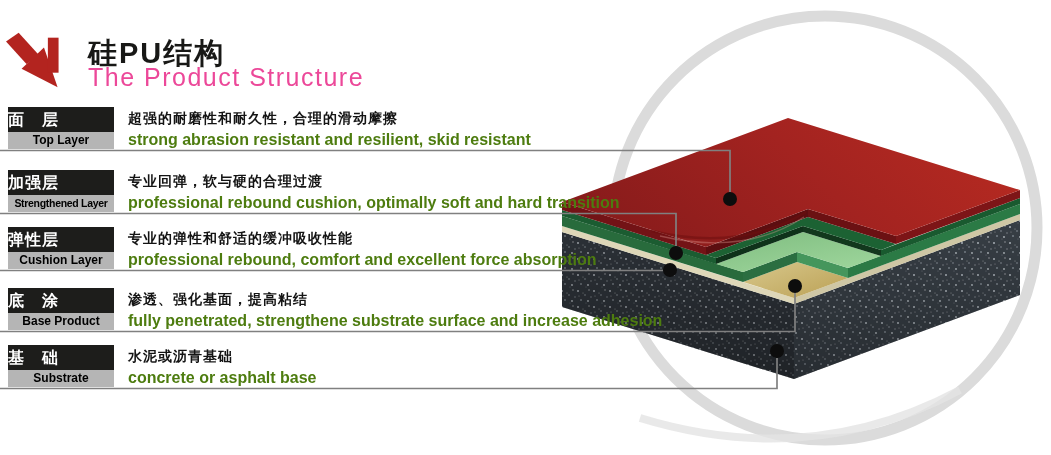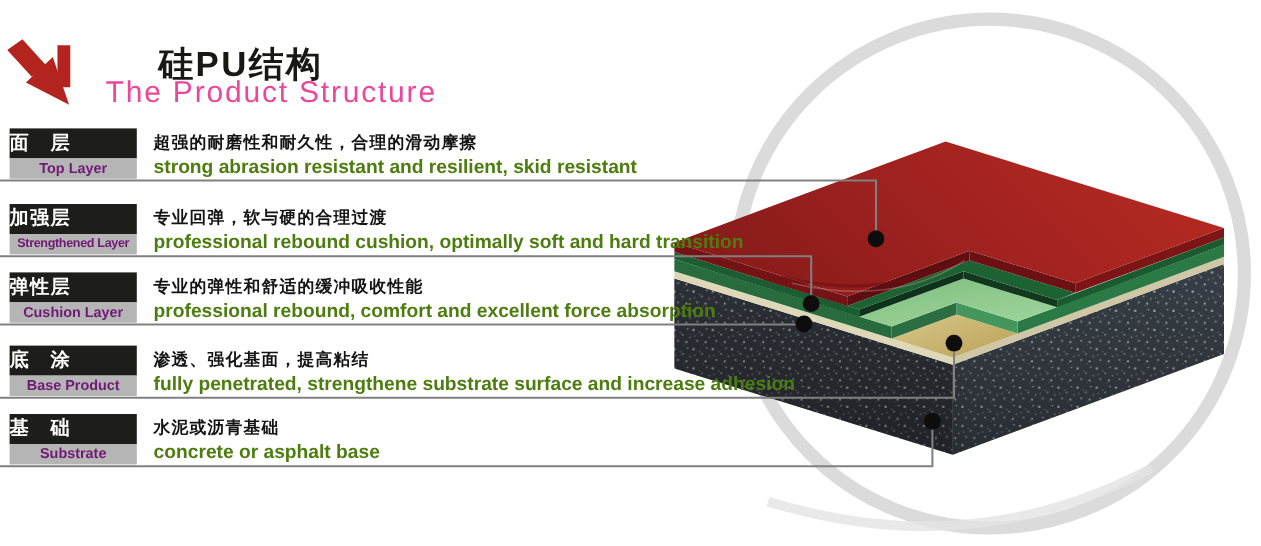--- a/index.html
+++ b/index.html
@@ -8,21 +8,21 @@
   svg{display:block;}
   .abs{position:absolute;}
   
   .hdr-title-zh{position:absolute;left:88px;top:34px;font-size:29px;font-weight:900;color:#181816;letter-spacing:2px;}
   .hdr-title-en{position:absolute;left:88px;top:63px;font-size:25px;font-weight:400;color:#ec4899;letter-spacing:1.5px;}
   
   .row{position:absolute;left:8px;width:1040px;height:48px;}
   .lbl{position:absolute;left:0;top:0;width:106px;}
   .lbl-zh{height:25px;line-height:25px;background:#1d1d1b;color:#ffffff;text-align:left;
           font-size:16px;font-weight:700;letter-spacing:1px;}
-  .lbl-en{height:17px;line-height:17px;background:#b5b5b5;color:#701a75;text-align:center;
+  .lbl-en{height:17px;line-height:17px;background:#b5b5b5;color:#000000;text-align:center;
           font-size:12px;font-weight:700;}
   .lbl-en.small{font-size:10.5px;letter-spacing:-0.3px;}
   .desc{position:absolute;left:120px;top:-1px;white-space:nowrap;}
   .desc-zh{font-size:14px;font-weight:700;color:#141414;line-height:24px;letter-spacing:1px;}
   .desc-en{font-size:16px;font-weight:700;color:#4d7c0f;line-height:16px;margin-top:2px;}
   
   .watermark{position:absolute;left:700px;top:200px;font-size:60px;font-weight:900;font-style:italic;
              color:rgba(255,255,255,0.40);letter-spacing:3px;transform:skewX(-8deg);pointer-events:none;}
 </style>
 </head>
@@ -111,21 +111,21 @@
   </svg>
 
   <div class="watermark">硅PU</div>
 
   <div>
     <svg class="abs" style="left:4px;top:26px;z-index:4;" width="78" height="72" viewBox="0 0 80 74">
       <polygon points="2,16 15,7 36,30 23,39" fill="#b3241f"></polygon>
       <polygon points="18,44 41,22 55,63" fill="#b3241f"></polygon>
       <polygon points="45,12 56,12 56,48 45,48" fill="#b3241f"></polygon>
     </svg>
-    <div class="hdr-title-zh" style="z-index:4;margin-left:44px;">硅PU结构</div>
+    <div class="hdr-title-zh" style="z-index:4;">硅PU结构</div>
     <div class="hdr-title-en" style="z-index:4;">The Product Structure</div>
   </div>
 
   <div class="row" style="top:107px;z-index:4;">
     <div class="lbl">
       <div class="lbl-zh">面　层</div>
       <div class="lbl-en">Top Layer</div>
     </div>
     <div class="desc">
       <div class="desc-zh">超强的耐磨性和耐久性，合理的滑动摩擦</div>

